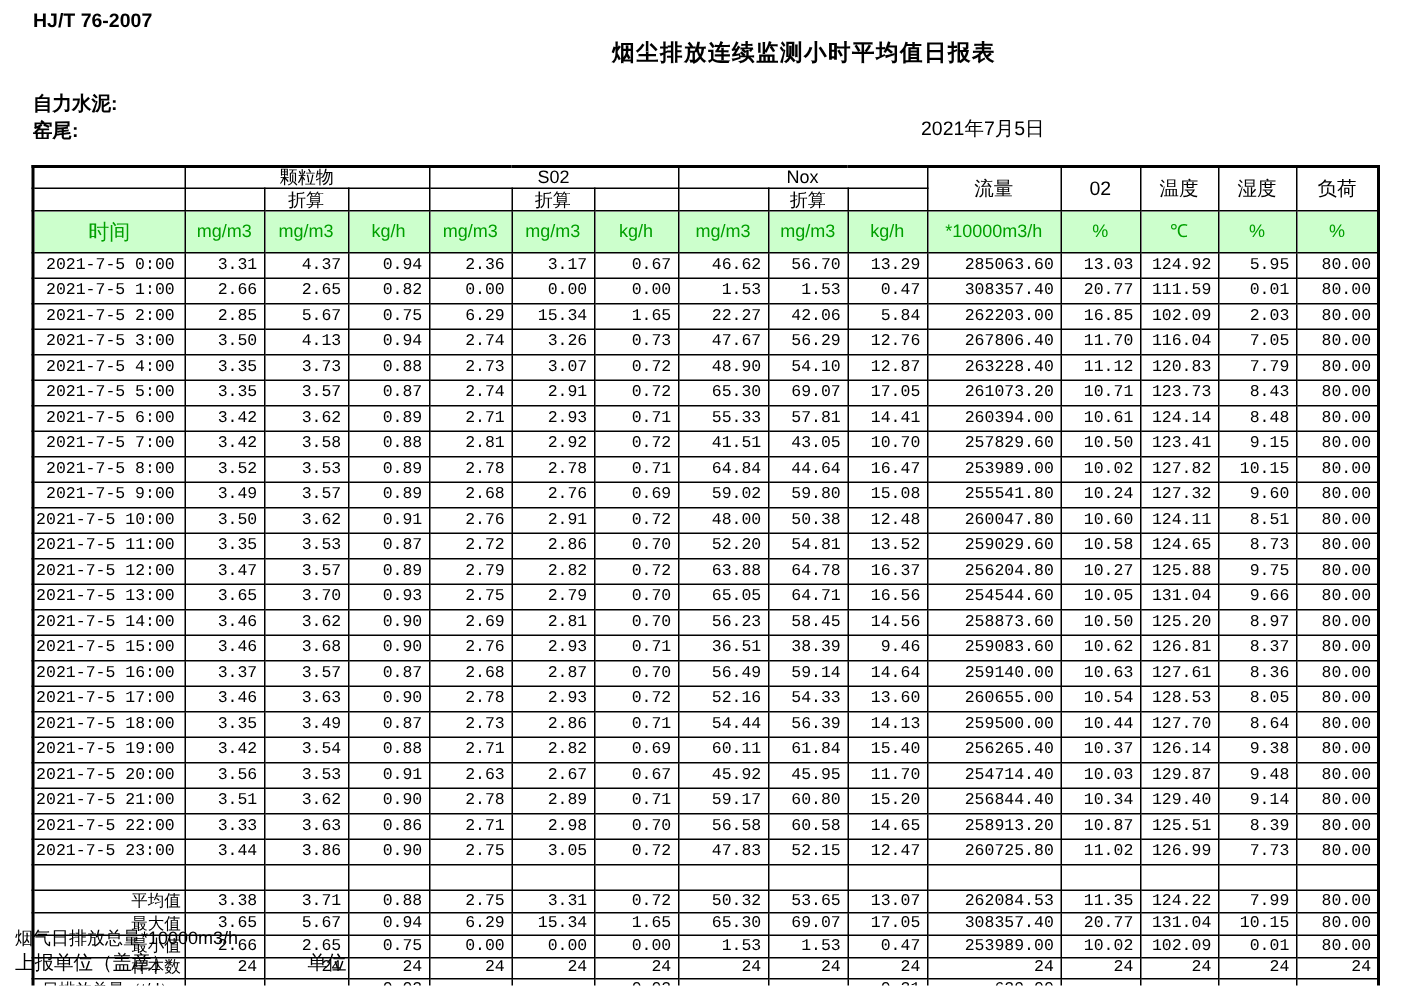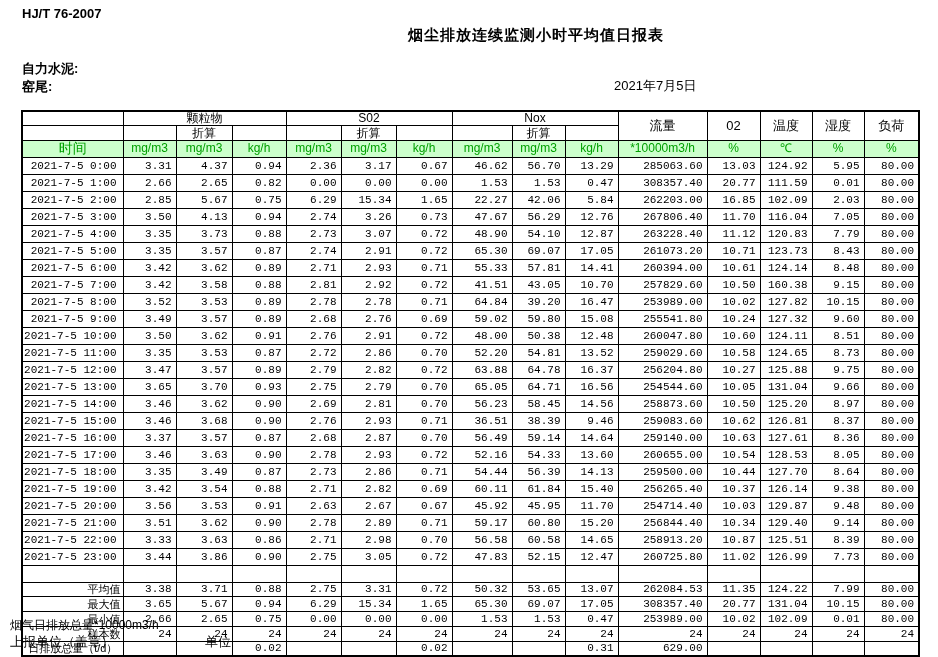--- a/index.html
+++ b/index.html
@@ -22,21 +22,21 @@
   }
   table.report td {
     border: 1px solid var(--border, #000);
     overflow: hidden;
     font-size: 11px;
     line-height: 1.1;
     vertical-align: middle;
   }
   tr.h1 { height: 14px; }
   tr.h2 { height: 15px; }
-  tr.units { height: 16px; }
+  tr.units { height: 28px; }
   tr.h1 td, tr.h2 td { text-align: center; font-size: 12px; }
   tr.h1 td.single { font-size: 13px; }
   tr.units td {
     background: var(--hbg, #ccffcc);
     color: var(--hfg, #00a000);
     text-align: center;
     font-size: 12px;
   }
   tr.units td.time-h { font-size: 14px; }
 
@@ -257,34 +257,34 @@
         <td class="num">3.58</td>
         <td class="num">0.88</td>
         <td class="num">2.81</td>
         <td class="num">2.92</td>
         <td class="num">0.72</td>
         <td class="num">41.51</td>
         <td class="num">43.05</td>
         <td class="num">10.70</td>
         <td class="num">257829.60</td>
         <td class="num">10.50</td>
-        <td class="num">160.38</td>
+        <td class="num">123.41</td>
         <td class="num">9.15</td>
         <td class="num">80.00</td>
       </tr>
       <tr class="data-row">
         <td class="num time">2021-7-5 8:00</td>
         <td class="num">3.52</td>
         <td class="num">3.53</td>
         <td class="num">0.89</td>
         <td class="num">2.78</td>
         <td class="num">2.78</td>
         <td class="num">0.71</td>
         <td class="num">64.84</td>
-        <td class="num">39.20</td>
+        <td class="num">44.64</td>
         <td class="num">16.47</td>
         <td class="num">253989.00</td>
         <td class="num">10.02</td>
         <td class="num">127.82</td>
         <td class="num">10.15</td>
         <td class="num">80.00</td>
       </tr>
       <tr class="data-row">
         <td class="num time">2021-7-5 9:00</td>
         <td class="num">3.49</td>

